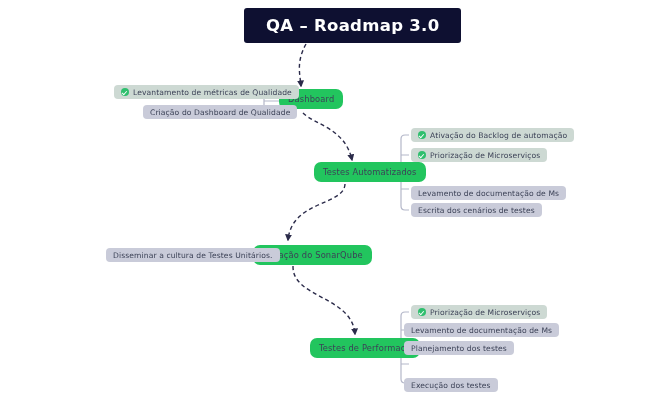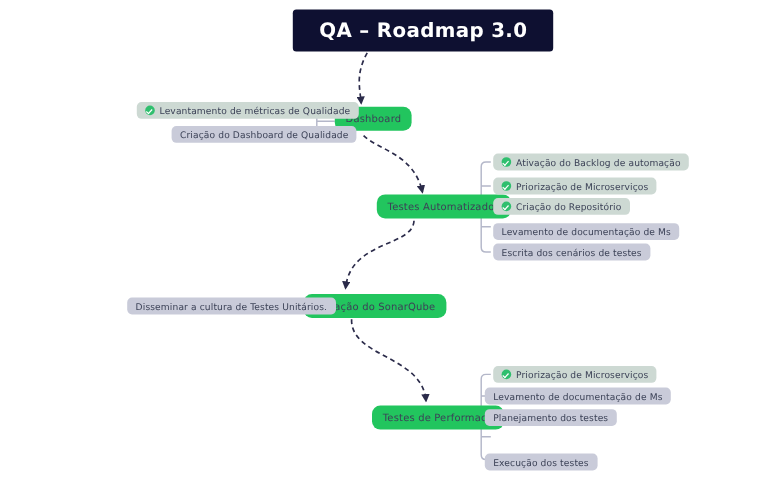--- a/index.html
+++ b/index.html
@@ -86,24 +86,20 @@
 
   <div class="node" style="left:314px;top:162px;">Testes Automatizados</div>
   <div class="leaf done" style="left:411px;top:128px;">
     <span class="check"></span>
     <span>Ativação do Backlog de automação</span>
   </div>
   <div class="leaf done" style="left:411px;top:148px;">
     <span class="check"></span>
     <span>Priorização de Microserviços</span>
   </div>
-  <div class="leaf done" style="left:411px;top:165px;">
-    <span class="check"></span>
-    <span>Criação do Repositório</span>
-  </div>
   <div class="leaf" style="left:411px;top:186px;">
     <span>Levamento de documentação de Ms</span>
   </div>
   <div class="leaf" style="left:411px;top:203px;">
     <span>Escrita dos cenários de testes</span>
   </div>
 
   <div class="node" style="left:253px;top:245px;">Ativação do SonarQube</div>
   <div class="leaf" style="left:106px;top:248px;">
     <span>Disseminar a cultura de Testes Unitários.</span>

